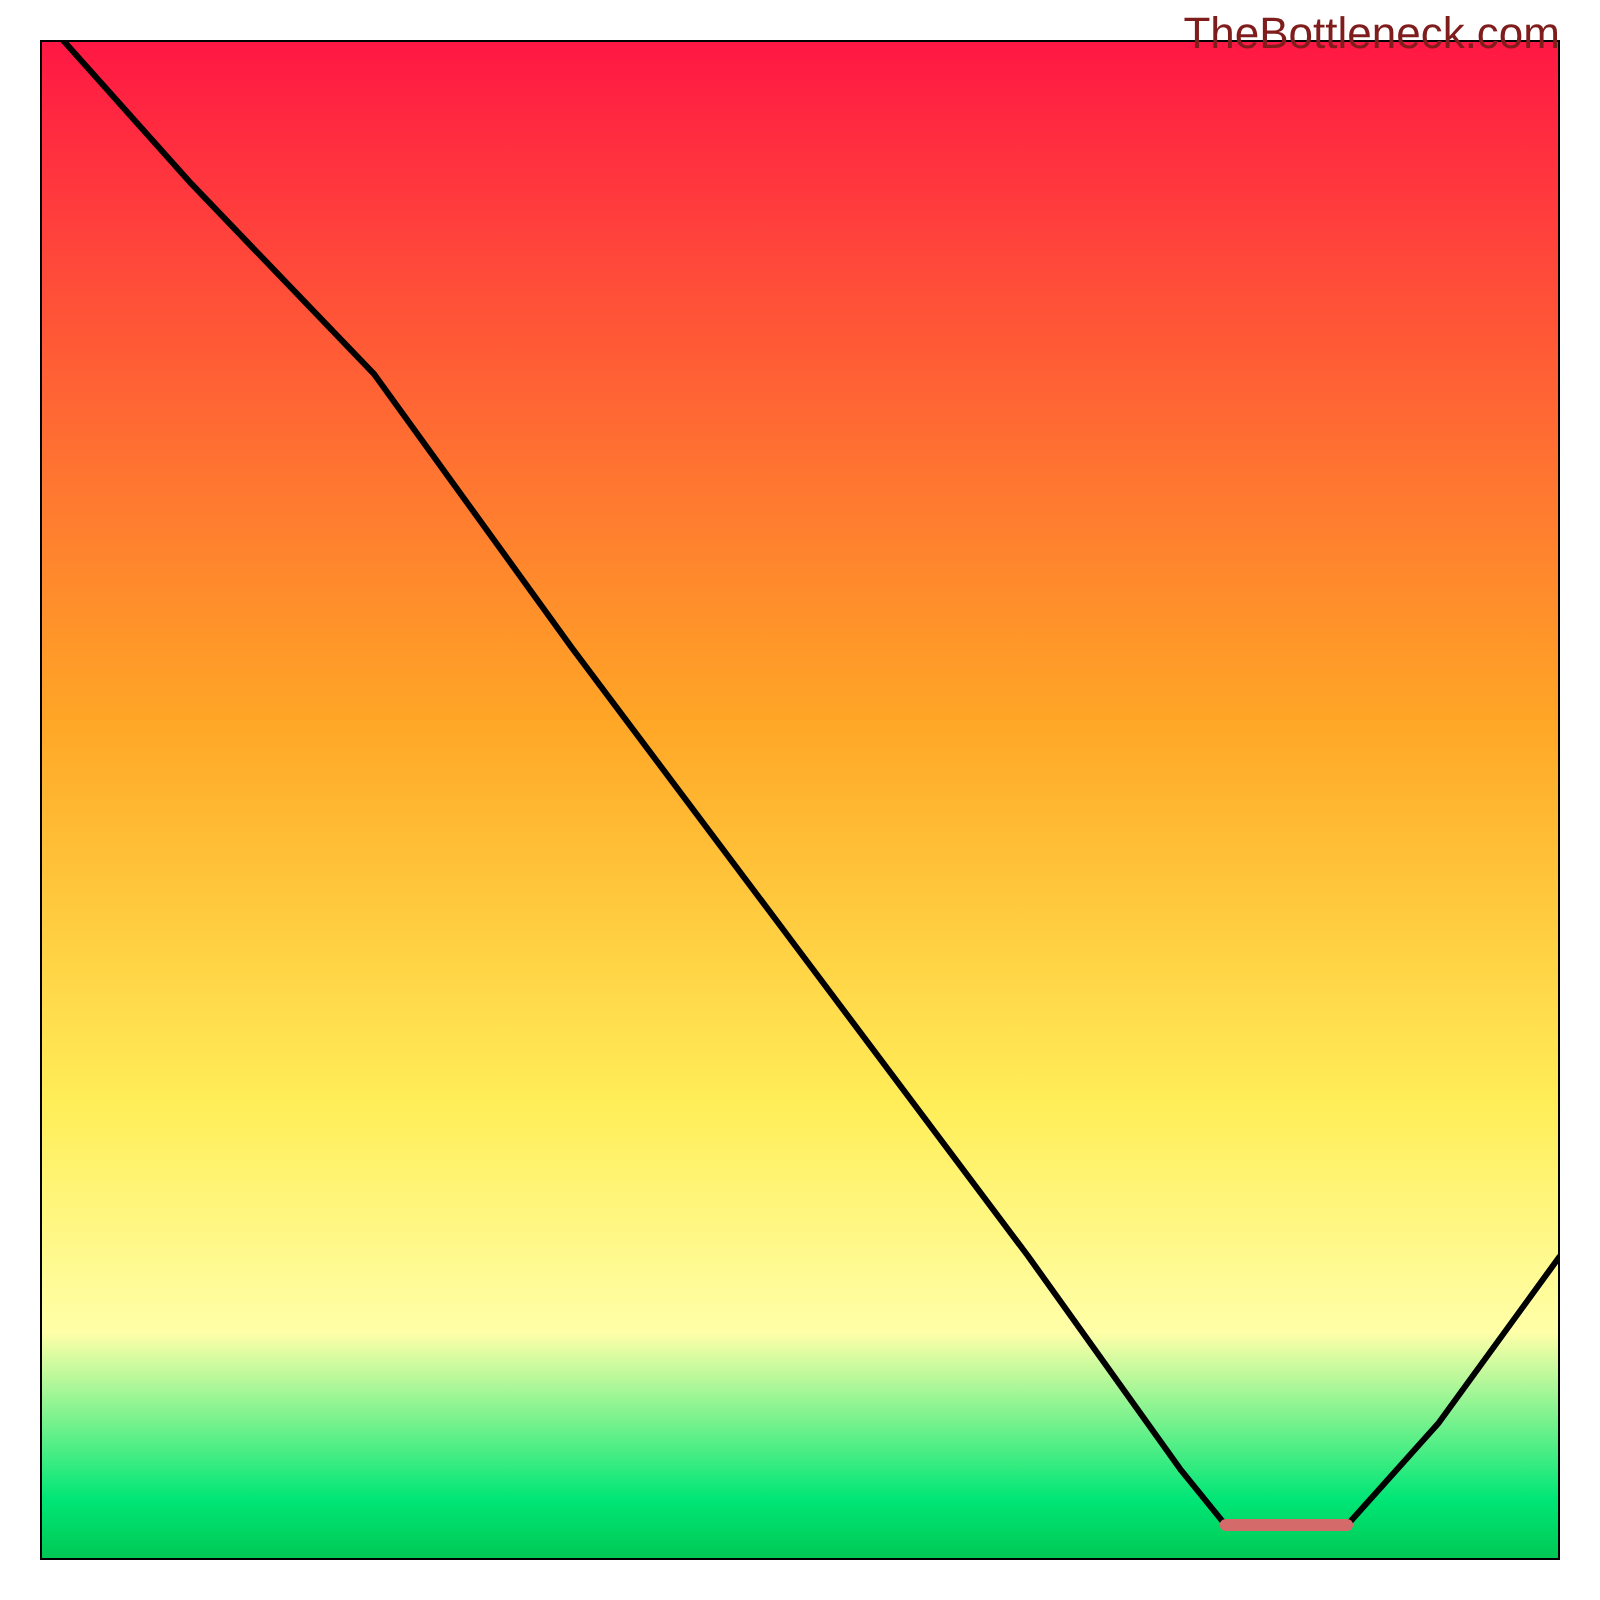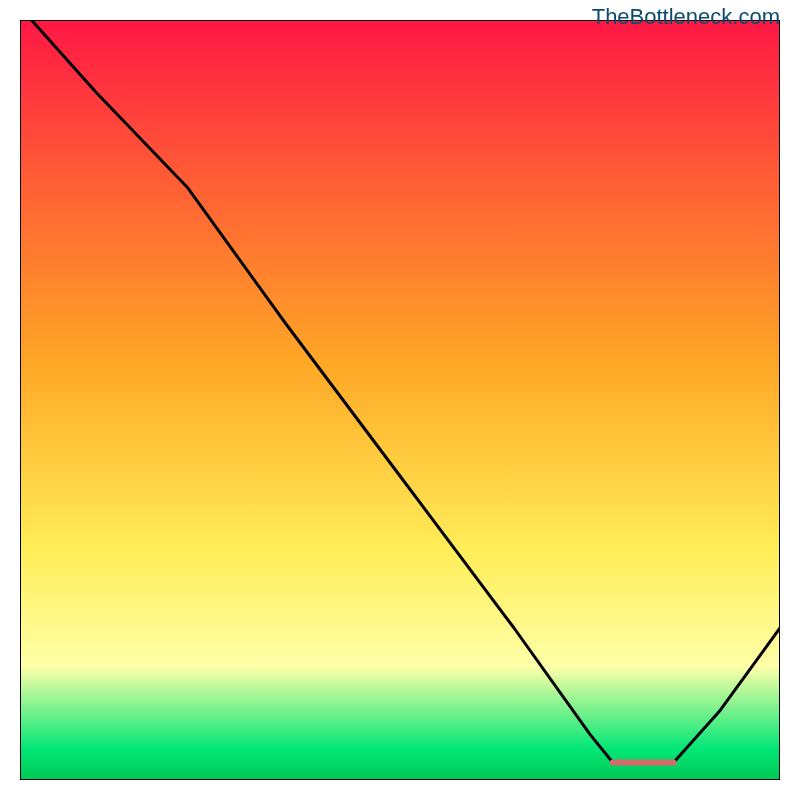--- a/index.html
+++ b/index.html
@@ -13,21 +13,21 @@
   .container {
     width: 800px;
     height: 800px;
     position: relative;
     background: #fff;
   }
   .watermark {
     position: absolute;
     top: 4px;
     right: 20px;
-    color: #0c4a6e;
+    color: #7f1d1d;
     font-size: 22px;
     font-weight: 500;
     z-index: 10;
   }
   .plot-area {
     position: absolute;
     left: 20px;
     top: 20px;
     width: 760px;
     height: 760px;

